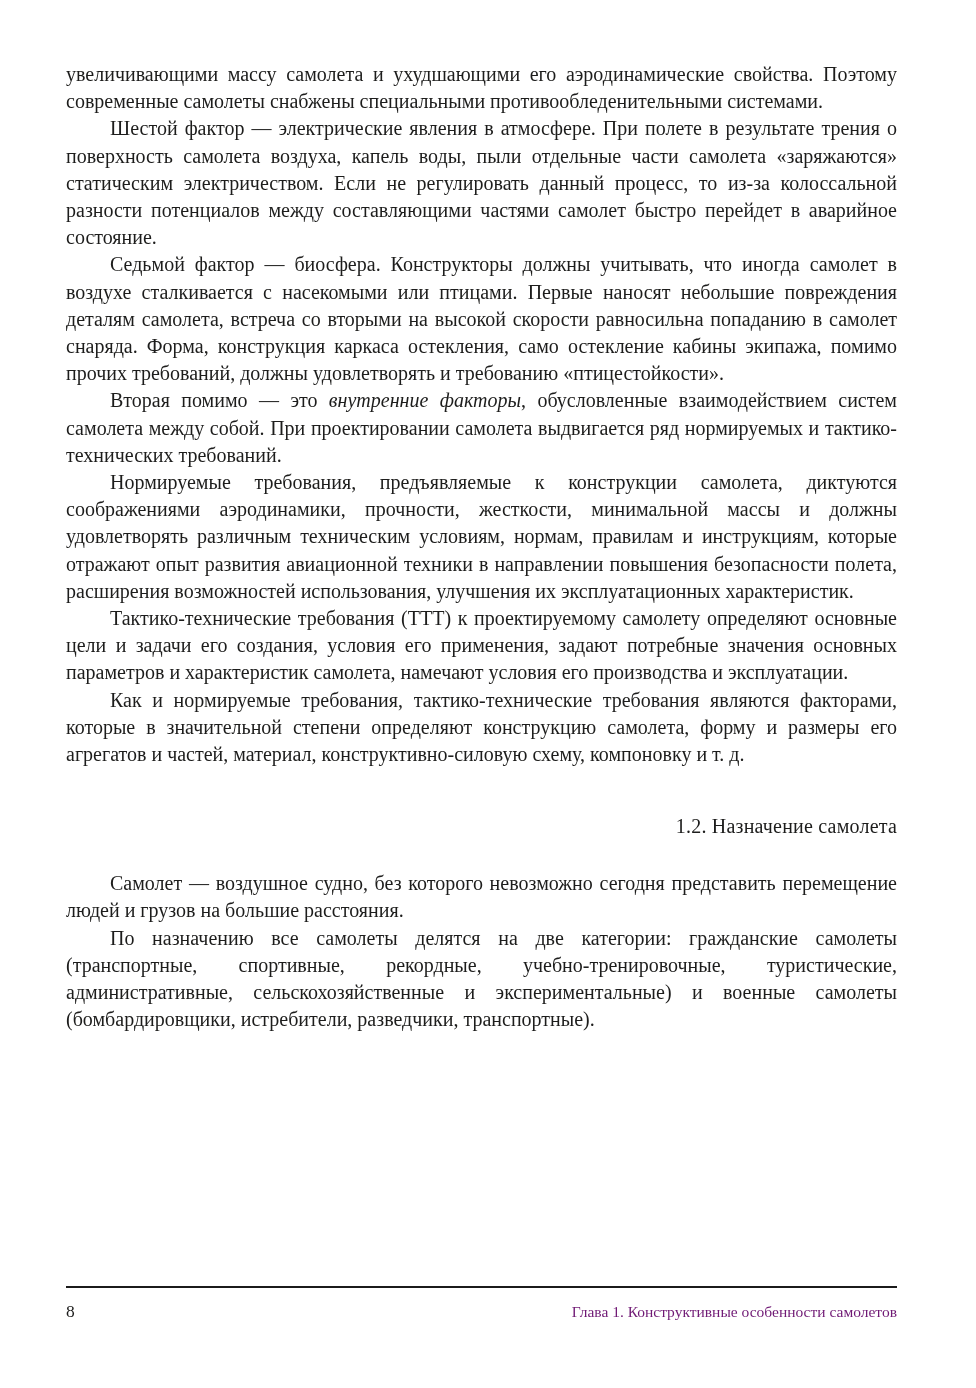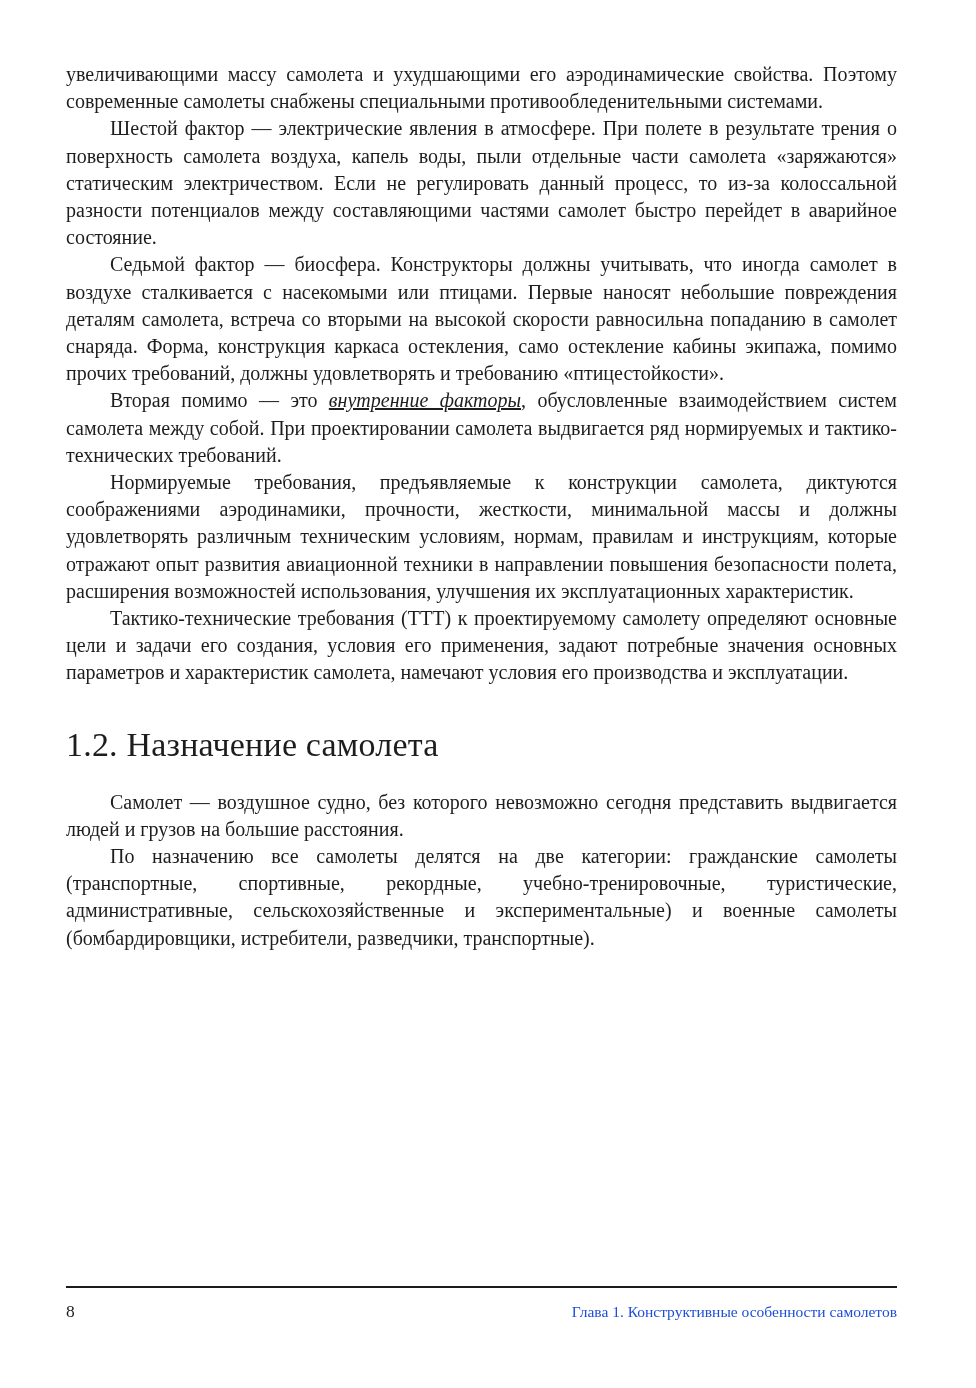--- a/index.html
+++ b/index.html
@@ -27,29 +27,28 @@
   }
   .para {
     margin: 0;
     text-indent: 44px;
   }
   .para.no-indent {
     text-indent: 0;
   }
   .para em {
     font-style: italic;
-    text-decoration: underline;
   }
   .section-heading {
-    font-size: 34px;
+    font-size: 20px;
     font-weight: normal;
     line-height: 34px;
     margin: 41px 0 27px 0;
     text-indent: 0;
-    text-align: left;
+    text-align: right;
     letter-spacing: 0.2px;
   }
   .footer {
     position: absolute;
     left: 66px;
     width: 831px;
     top: 1286px;
   }
   .footer-rule {
     border-top: 2px solid #1b1b1b;
@@ -60,39 +59,40 @@
     justify-content: space-between;
     align-items: baseline;
     padding-top: 13px;
   }
   .page-number {
     font-size: 17.5px;
     color: #1d1d1c;
   }
   .running-title {
     font-size: 15.5px;
-    color: #1d4ed8;
+    color: #701a75;
   }
 </style>
 </head>
 <body>
 
 <div class="page">
 
   <main class="body-text">
     <p class="para no-indent">увеличивающими массу самолета и ухудшающими его аэродинамические свойства. Поэтому современные самолеты снабжены специальными противообледенительными системами.</p>
     <p class="para">Шестой фактор — электрические явления в атмосфере. При полете в результате трения о поверхность самолета воздуха, капель воды, пыли отдельные части самолета «заряжаются» статическим электричеством. Если не регулировать данный процесс, то из-за колоссальной разности потенциалов между составляющими частями самолет быстро перейдет в аварийное состояние.</p>
     <p class="para">Седьмой фактор — биосфера. Конструкторы должны учитывать, что иногда самолет в воздухе сталкивается с насекомыми или птицами. Первые наносят небольшие повреждения деталям самолета, встреча со вторыми на высокой скорости равносильна попаданию в самолет снаряда. Форма, конструкция каркаса остекления, само остекление кабины экипажа, помимо прочих требований, должны удовлетворять и требованию «птицестойкости».</p>
     <p class="para"><span>Вторая помимо — это </span><em>внутренние факторы</em><span>, обусловленные взаимодействием систем самолета между собой. При проектировании самолета выдвигается ряд нормируемых и тактико-технических требований.</span></p>
     <p class="para">Нормируемые требования, предъявляемые к конструкции самолета, диктуются соображениями аэродинамики, прочности, жесткости, минимальной массы и должны удовлетворять различным техническим условиям, нормам, правилам и инструкциям, которые отражают опыт развития авиационной техники в направлении повышения безопасности полета, расширения возможностей использования, улучшения их эксплуатационных характеристик.</p>
     <p class="para">Тактико-технические требования (ТТТ) к проектируемому самолету определяют основные цели и задачи его создания, условия его применения, задают потребные значения основных параметров и характеристик самолета, намечают условия его производства и эксплуатации.</p>
+    <p class="para">Как и нормируемые требования, тактико-технические требования являются факторами, которые в значительной степени определяют конструкцию самолета, форму и размеры его агрегатов и частей, материал, конструктивно-силовую схему, компоновку и т. д.</p>
 
     <h2 class="section-heading">1.2. Назначение самолета</h2>
 
-    <p class="para">Самолет — воздушное судно, без которого невозможно сегодня представить выдвигается людей и грузов на большие расстояния.</p>
+    <p class="para">Самолет — воздушное судно, без которого невозможно сегодня представить перемещение людей и грузов на большие расстояния.</p>
     <p class="para">По назначению все самолеты делятся на две категории: гражданские самолеты (транспортные, спортивные, рекордные, учебно-тренировочные, туристические, административные, сельскохозяйственные и экспериментальные) и военные самолеты (бомбардировщики, истребители, разведчики, транспортные).</p>
   </main>
 
   <footer class="footer">
     <div class="footer-rule"></div>
     <div class="footer-row">
       <span class="page-number">8</span>
       <span class="running-title">Глава 1. Конструктивные особенности самолетов</span>
     </div>
   </footer>

